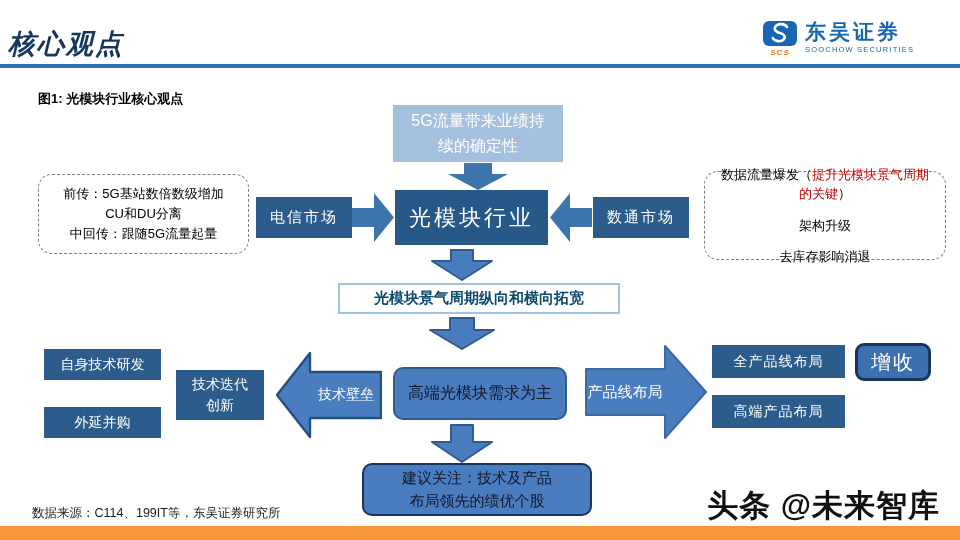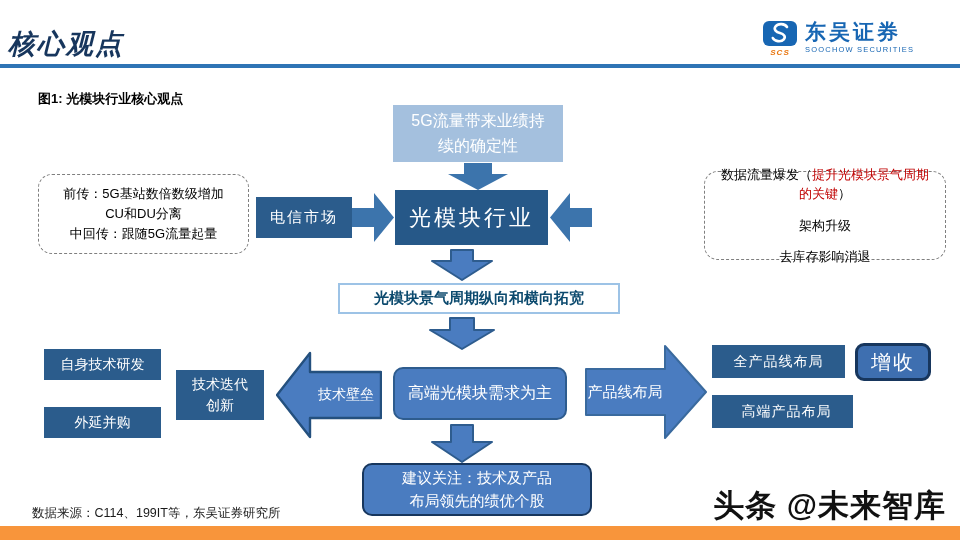--- a/index.html
+++ b/index.html
@@ -18,50 +18,50 @@
   .logo-icon-col{display:flex;flex-direction:column;align-items:center;width:40px;}
   .logo-scs{font-size:8px;font-weight:bold;font-style:italic;color:#E8740C;letter-spacing:1px;margin-top:-4px;}
   .logo-text-col{display:flex;flex-direction:column;}
   .logo-brand{font-size:21px;font-weight:bold;color:#1766B3;letter-spacing:3px;line-height:1.1;}
   .logo-sub{font-size:7.5px;color:#1766B3;letter-spacing:1.2px;margin-top:2px;}
 
   .fig-caption{left:38px;top:90px;font-size:13px;font-weight:bold;color:#000;}
 
   
   .box-dark{background:#2B5C8C;color:#fff;}
-  .box-mid{background:#4A7CC0;color:#ffffff;}
+  .box-mid{background:#4A7CC0;color:#0f172a;}
   .top-box{left:393px;top:105px;width:170px;height:57px;background:#A4C0DE;color:#fff;font-size:16px;line-height:1.55;padding:0 18px;box-sizing:border-box;}
   .center-box{left:395px;top:190px;width:153px;height:55px;background:#265888;color:#fff;font-size:22px;letter-spacing:3px;}
   .telecom-box{left:256px;top:197px;width:96px;height:41px;font-size:15px;letter-spacing:2px;}
   .datacom-box{left:593px;top:197px;width:96px;height:41px;font-size:15px;letter-spacing:2px;}
   .dashed-note{border:1.6px dashed #7f7f7f;border-radius:14px;background:#fff;color:#000;font-size:13px;line-height:1.55;box-sizing:border-box;flex-direction:column;}
   .left-note{left:38px;top:174px;width:211px;height:80px;}
   .right-note{left:704px;top:171px;width:242px;height:89px;padding:0 12px;line-height:1.5;display:flex;flex-direction:column;align-items:center;justify-content:center;text-align:center;gap:12px;}
   .red{color:#C00000;}
   .expansion-box{left:338px;top:283px;width:282px;height:31px;background:#fff;border:2px solid #9DC3E6;color:#0c4a6e;font-size:15px;font-weight:bold;box-sizing:border-box;}
   .selfrd-box{left:44px;top:349px;width:117px;height:31px;font-size:14px;}
   .mna-box{left:44px;top:407px;width:117px;height:31px;font-size:14px;}
   .iter-box{left:176px;top:370px;width:88px;height:50px;font-size:14px;line-height:1.5;padding:0 10px;box-sizing:border-box;}
   .demand-box{left:393px;top:367px;width:174px;height:53px;border:2px solid #2E5C8E;border-radius:10px;font-size:16px;box-sizing:border-box;}
   .fullprod-box{left:712px;top:345px;width:133px;height:33px;font-size:14px;letter-spacing:1px;}
-  .highend-box{left:712px;top:395px;width:133px;height:33px;font-size:14px;letter-spacing:1px;padding-left:8px;}
+  .highend-box{left:712px;top:395px;width:133px;height:33px;font-size:14px;letter-spacing:1px;}
   .gain-box{width:76px;height:38px;background:#3E6FB0;border:3px solid #17365D;border-radius:9px;color:#fff;font-size:20px;letter-spacing:2px;box-sizing:border-box;}
   .revenue-box{left:855px;top:343px;}
   .profit-box{left:855px;top:393px;}
   .advice-box{left:362px;top:463px;width:230px;height:53px;border:2px solid #17365D;border-radius:10px;font-size:15px;line-height:1.5;padding:0 32px;box-sizing:border-box;}
 
   
   .barrier-wrap{left:276px;top:351px;width:106px;height:88px;}
   .barrier-label{position:absolute;left:34px;top:0;width:72px;height:88px;color:#fff;font-size:14px;}
   .prodarrow-wrap{left:585px;top:344px;width:122px;height:96px;}
   .prodarrow-label{position:absolute;left:0;top:25px;width:80px;height:46px;color:#fff;font-size:15px;}
 
   
   .source-note{left:32px;top:505px;font-size:12.5px;color:#1a1a1a;}
-  .watermark{right:14px;top:485px;font-size:31px;font-weight:bold;color:#111;
+  .watermark{right:20px;top:485px;font-size:31px;font-weight:bold;color:#111;
     -webkit-text-stroke:2px #fff;paint-order:stroke fill;
     text-shadow:-2px -2px 0 #fff,2px -2px 0 #fff,-2px 2px 0 #fff,2px 2px 0 #fff;
     z-index:5;letter-spacing:1px;}
   .bottom-bar{left:0;bottom:0;width:960px;height:14px;background:#F8953B;}
 </style>
 </head>
 <body>
 
 <div class="slide">
 
@@ -101,20 +101,21 @@
       <polygon points="0,15 22,15 22,0 42,24.5 22,49 22,34 0,34" fill="#3C74AC"></polygon>
     </svg>
   </div>
   <div class="abs" style="left:550px;top:193px;">
     <svg width="42" height="49" viewBox="0 0 42 49">
       <polygon points="42,15 20,15 20,0 0,24.5 20,49 20,34 42,34" fill="#3C74AC"></polygon>
     </svg>
   </div>
 
   <div class="abs flexc box-dark telecom-box">电信市场</div>
+  <div class="abs flexc box-dark datacom-box">数通市场</div>
 
   <div class="abs flexc dashed-note left-note">
     <div>前传：5G基站数倍数级增加</div>
     <div>CU和DU分离</div>
     <div>中回传：跟随5G流量起量</div>
   </div>
 
   <div class="abs dashed-note right-note">
     <div><span>数据流量爆发（</span><span class="red">提升光模块景气周期的关键</span><span>）</span></div>
     <div>架构升级</div>

